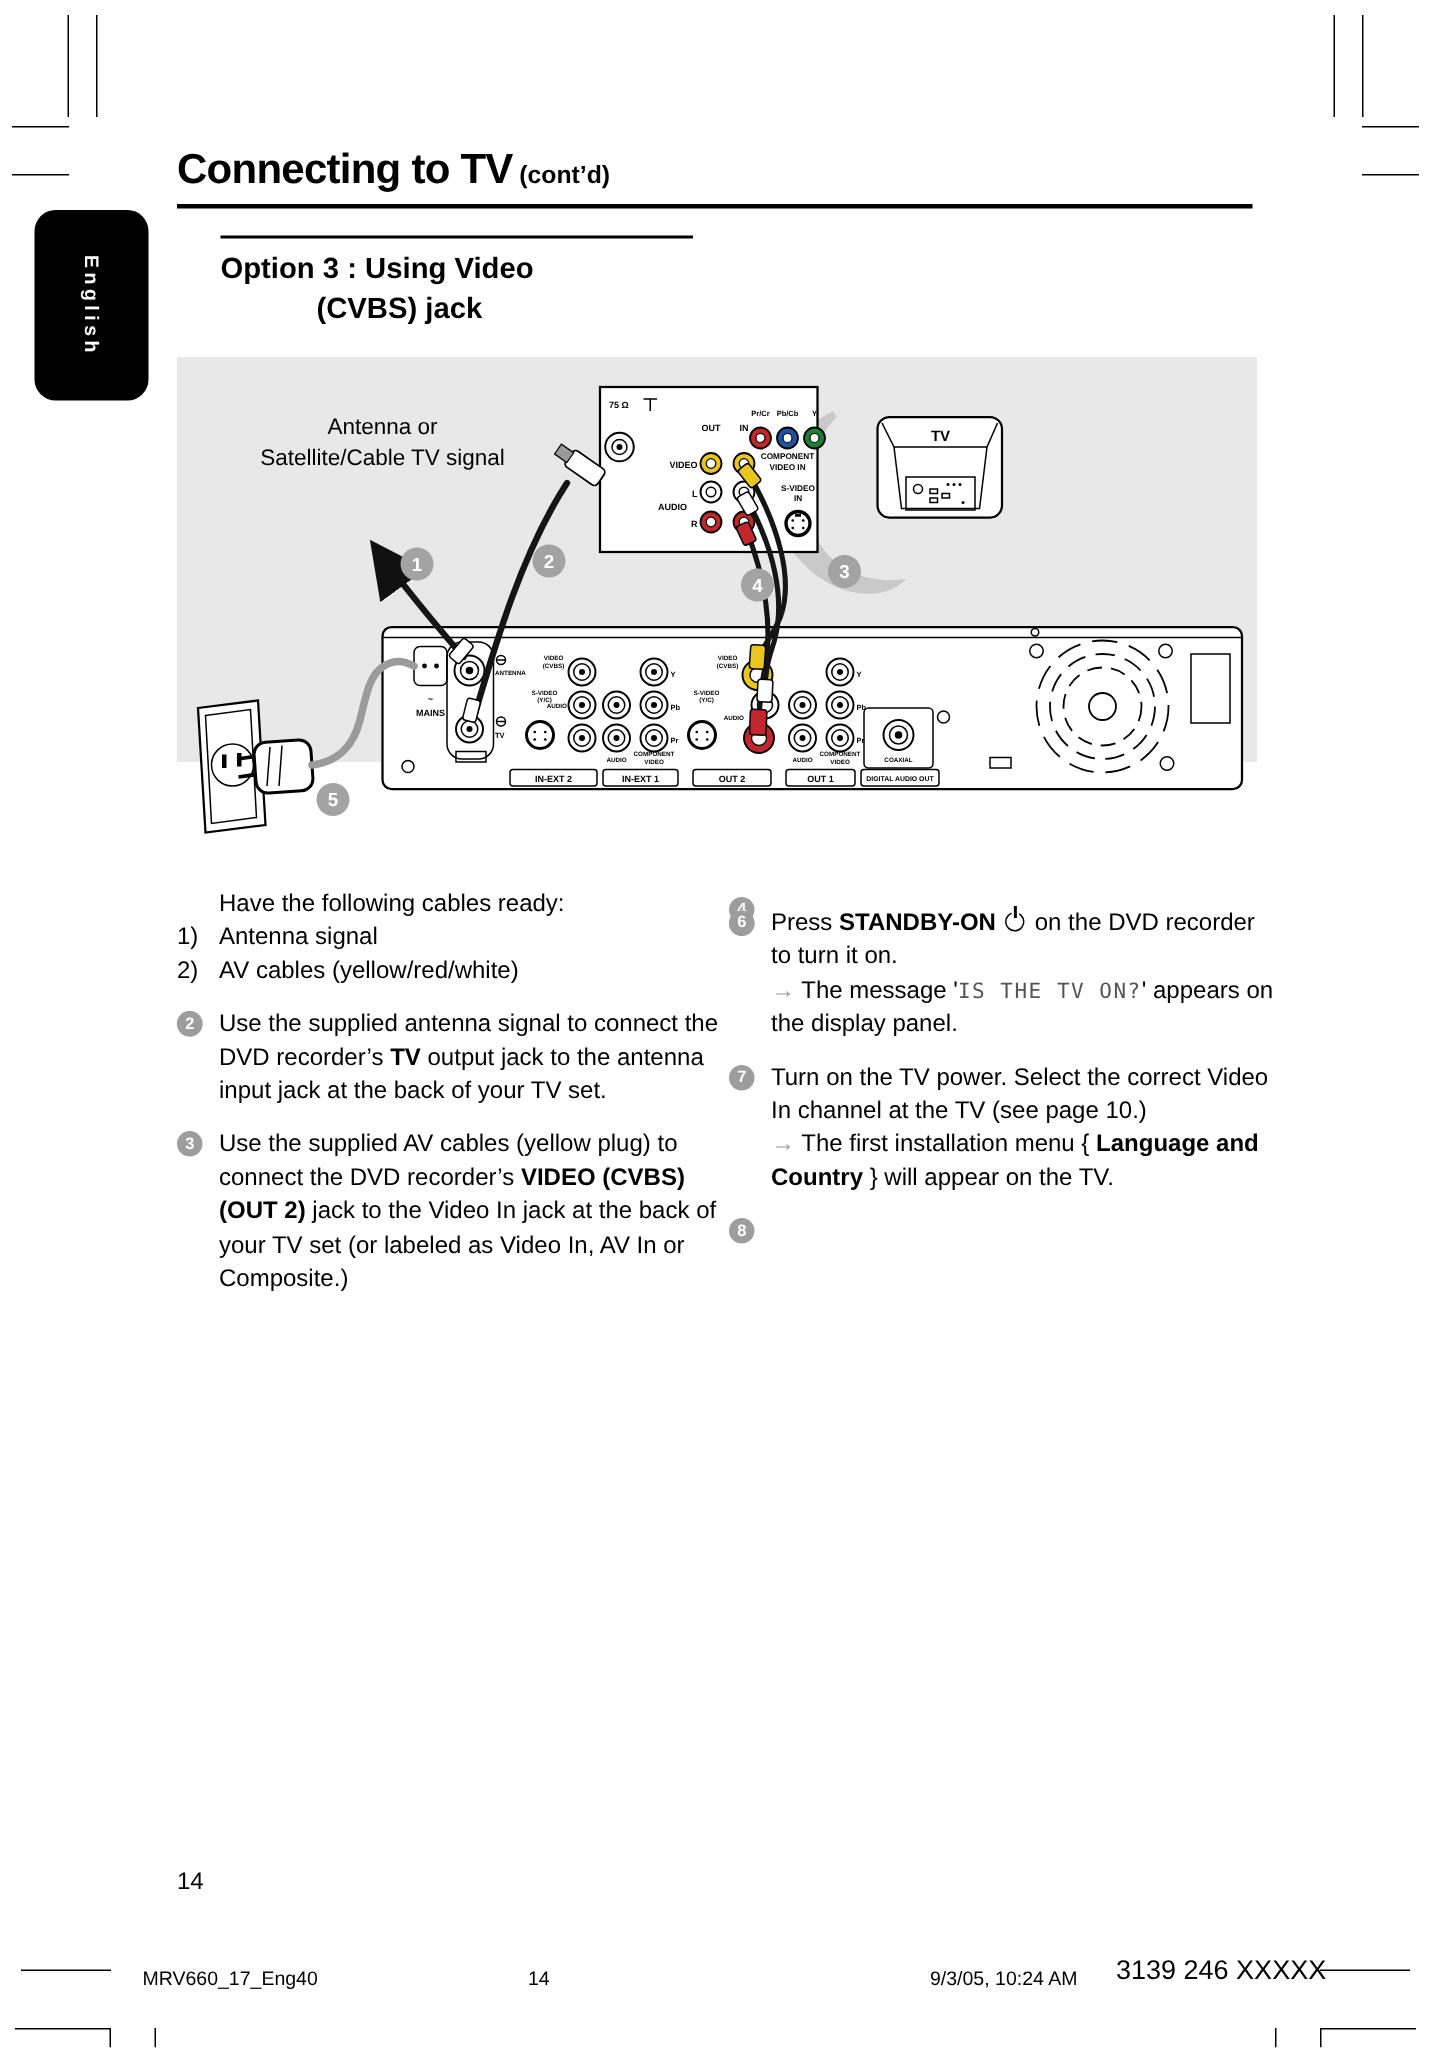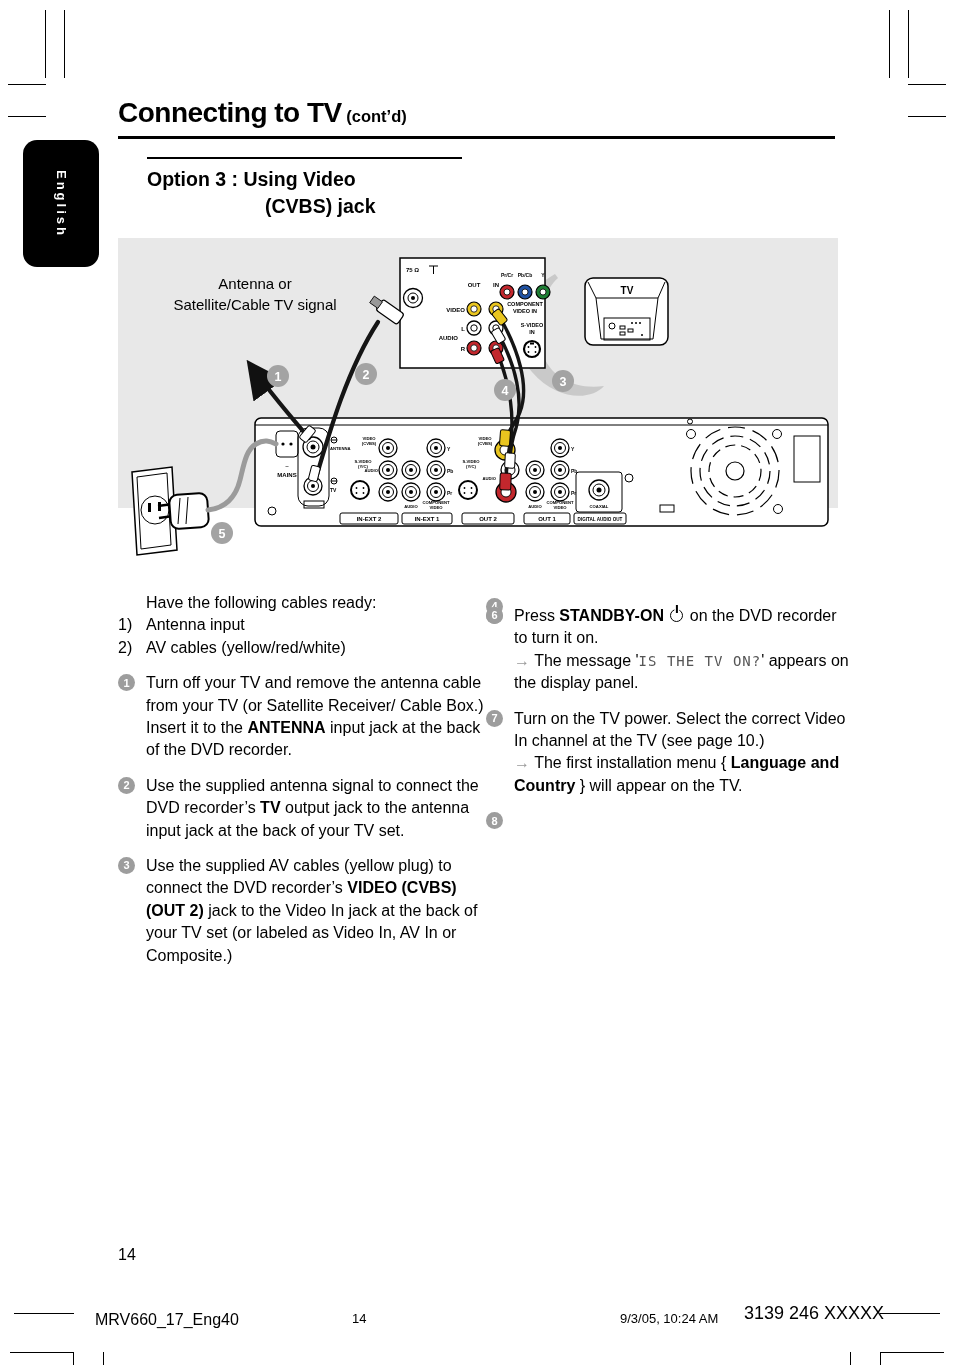--- a/index.html
+++ b/index.html
@@ -21,21 +21,21 @@
   .title-wrap{position:absolute;left:118px;top:97px;white-space:nowrap;}
   .title-wrap .main{font-size:28px;font-weight:bold;letter-spacing:-0.5px;}
   .title-wrap .suffix{font-size:16.5px;font-weight:bold;}
   .title-rule{position:absolute;left:118px;top:136px;width:717px;height:2.5px;background:#000;}
   
   .option-heading{
     position:absolute;left:147px;top:157px;width:315px;
     border-top:2px solid #000;padding-top:7px;
     font-size:19.5px;font-weight:bold;line-height:27px;
   }
-  .option-heading .l2{margin-left:118px;}
+  .option-heading .l2{margin-left:64px;}
   
   .diagram{position:absolute;left:118px;top:238px;width:720px;height:270px;background:#e8e8e8;}
   svg{display:block;font-family:"Liberation Sans", sans-serif;}
   .sig{font-size:15px;text-anchor:middle;fill:#000;}
   .lb{font-size:6px;font-weight:bold;text-anchor:middle;fill:#000;}
   .lbs{font-size:6px;font-weight:bold;fill:#000;}
   .lbe{font-size:6px;font-weight:bold;text-anchor:end;fill:#000;}
   .lb5{font-size:5px;font-weight:bold;text-anchor:middle;fill:#000;}
   .lb55{font-size:5.5px;font-weight:bold;text-anchor:middle;fill:#000;}
   .lb4{font-size:4.2px;font-weight:bold;text-anchor:middle;fill:#000;}
@@ -77,21 +77,21 @@
   .power-icon{
     display:inline-block;width:11px;height:11px;border:1.8px solid #000;border-radius:50%;
     position:relative;vertical-align:-1px;margin:0 2px;
   }
   .power-icon::before{
     content:"";position:absolute;left:50%;top:-5px;transform:translateX(-50%);
     width:2.2px;height:8px;background:#000;box-shadow:0 0 0 1.5px #fff;
   }
   
   .pageno{position:absolute;left:118px;top:1246px;font-size:16px;}
-  .footer-file{position:absolute;left:95px;top:1311px;font-size:16px;}
+  .footer-file{position:absolute;left:95px;top:1311px;font-size:13px;}
   .footer-page{position:absolute;left:352px;top:1311px;font-size:13px;}
   .footer-dt{position:absolute;left:620px;top:1311px;font-size:13px;}
   .footer-code{position:absolute;left:744px;top:1303px;font-size:18px;}
 </style>
 </head>
 <body>
 
 <div class="crop" style="left:45px;top:10px;width:1px;height:68px"></div>
 <div class="crop" style="left:64px;top:10px;width:1px;height:68px"></div>
 <div class="crop" style="left:8px;top:84px;width:38px;height:1px"></div>
@@ -396,30 +396,29 @@
     <circle class="co" cx="104" cy="295" r="11"></circle>
     <text class="cot" x="104" y="299.5">5</text>
   </g>
 </svg>
 </div>
 
 <div class="col col-left">
   <p class="indent">Have the following cables ready:</p>
   <div class="cable-item">
     <span class="num">1)</span>
-    <span>Antenna input</span>
+    <span>Antenna signal</span>
   </div>
   <div class="cable-item">
     <span class="num">2)</span>
     <span>AV cables (yellow/red/white)</span>
   </div>
 
   <div class="step">
     <span class="marker">1</span>
-    <span><span>Turn off your TV and remove the antenna cable from your TV (or Satellite Receiver/ Cable Box.)  Insert it to the </span><span class="b">ANTENNA</span><span> input jack at the back of the DVD recorder.</span></span>
   </div>
   <div class="step">
     <span class="marker">2</span>
     <span><span>Use the supplied antenna signal to connect the DVD recorder’s </span><span class="b">TV</span><span> output jack to the antenna input jack at the back of your TV set.</span></span>
   </div>
   <div class="step">
     <span class="marker">3</span>
     <span><span>Use the supplied AV cables (yellow plug) to connect the DVD recorder’s </span><span class="b">VIDEO (CVBS) (OUT 2)</span><span> jack to the Video In jack at the back of your TV set (or labeled as Video In, AV In or Composite.)</span></span>
   </div>
 </div>

